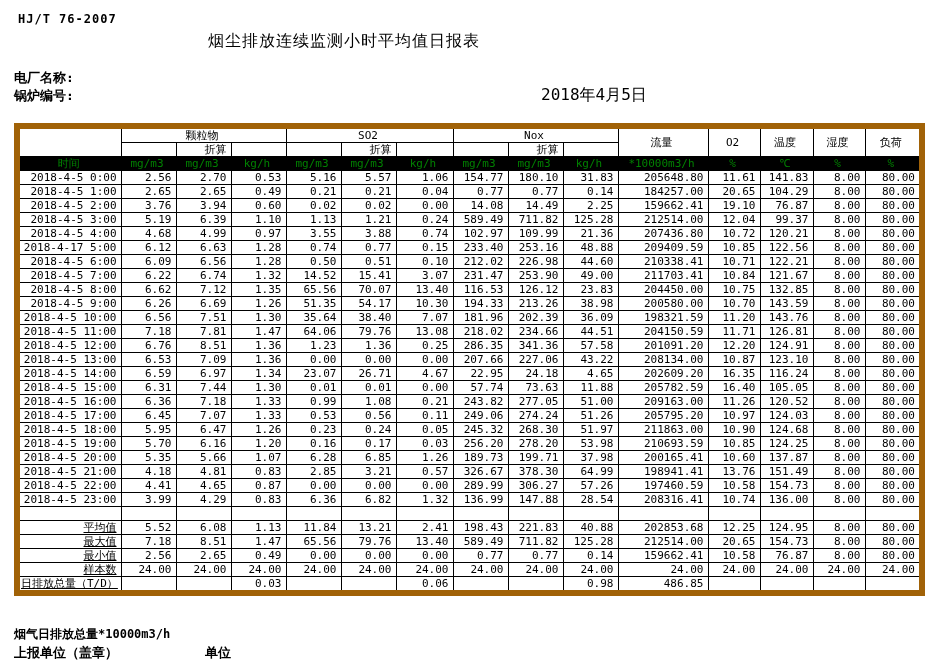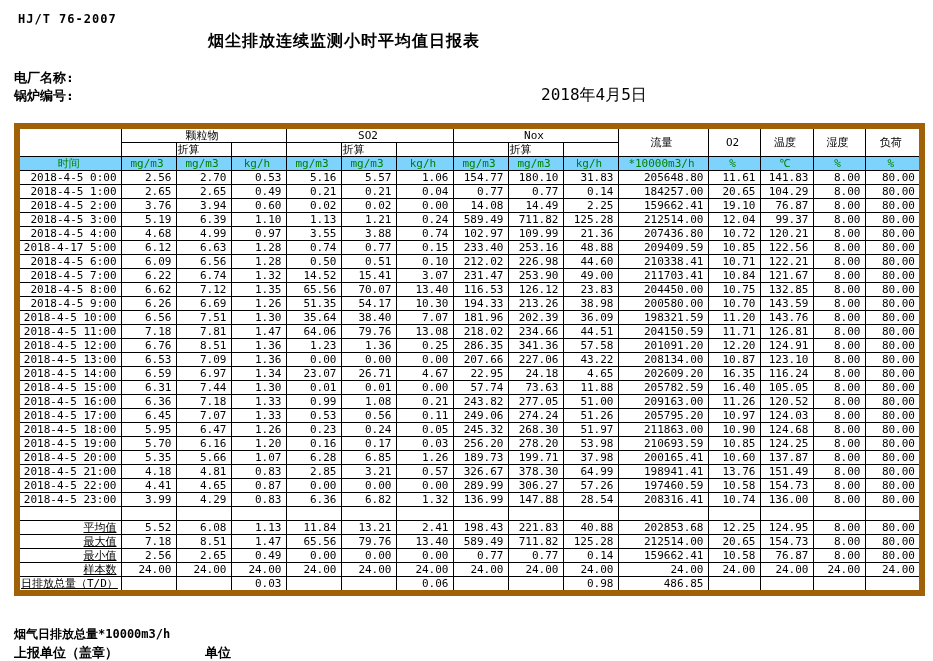--- a/index.html
+++ b/index.html
@@ -4,41 +4,41 @@
 <style>
   * { box-sizing: border-box; }
   html,body { margin:0; padding:0; }
   body {
     width: 933px; height: 661px; position: relative; overflow: hidden;
     background: #ffffff; color: #000;
     font-family: "DejaVu Sans Mono", monospace;
   }
   .abs { position: absolute; white-space: nowrap; }
   #std-no   { left: 18px;  top: 12px;  font-size: 12px; font-weight: bold; letter-spacing: 1px; }
-  #title    { left: 208px; top: 31px;  font-size: 16px; font-weight: bold; letter-spacing: 1px; }
+  #title    { left: 208px; top: 31px;  font-size: 16px; font-weight: normal; letter-spacing: 1px; }
   #plant    { left: 14px;  top: 69px;  font-size: 13px; font-weight: bold; }
   #boiler   { left: 14px;  top: 87px;  font-size: 13px; font-weight: bold; }
   #date     { left: 541px; top: 85px;  font-size: 16px; }
   #note     { left: 14px;  top: 626px; font-size: 12px; font-weight: bold; }
   #reportu  { left: 14px;  top: 644px; font-size: 13px; font-weight: bold; }
   #unitl    { left: 205px; top: 644px; font-size: 13px; font-weight: bold; }
 
   table#report {
     position: absolute; left: 14px; top: 123px;
     border-collapse: collapse; table-layout: fixed; width: 905px;
     border: 6px solid #a16207;
   }
   #report td {
     border: 1px solid #000; overflow: hidden; white-space: nowrap;
     font-size: 11px; height: 14px; line-height: 13px; padding: 0 4px 0 1px;
   }
   tr.h1 td { text-align: center; font-size: 12px; height: 14px; padding: 0; }
-  tr.h2 td { text-align: left; font-size: 12px; height: 13px; padding: 0; margin-top: 44px; }
+  tr.h2 td { text-align: right; font-size: 12px; height: 13px; padding: 0; margin-top: 44px; }
   tr.h3 td {
-    background: #7dd3fc; color: #008000; text-align: center;
+    background: #000000; color: #008000; text-align: center;
     font-size: 11px; height: 17px; line-height: 16px; padding: 0;
   }
   td.t   { text-align: right; padding-right: 3px; }
   td.n   { text-align: right; padding-right: 5px; }
   td.flow{ padding-right: 8px; }
   td.o2  { padding-right: 9px; }
   td.lbl { text-align: right; font-size: 12px; padding-right: 2px; text-decoration: underline; }
   td.total-lbl { text-align: left; font-size: 12px; padding-left: 2px; text-decoration: underline; }
   tr.sp td { height: 14px; }
 </style>

